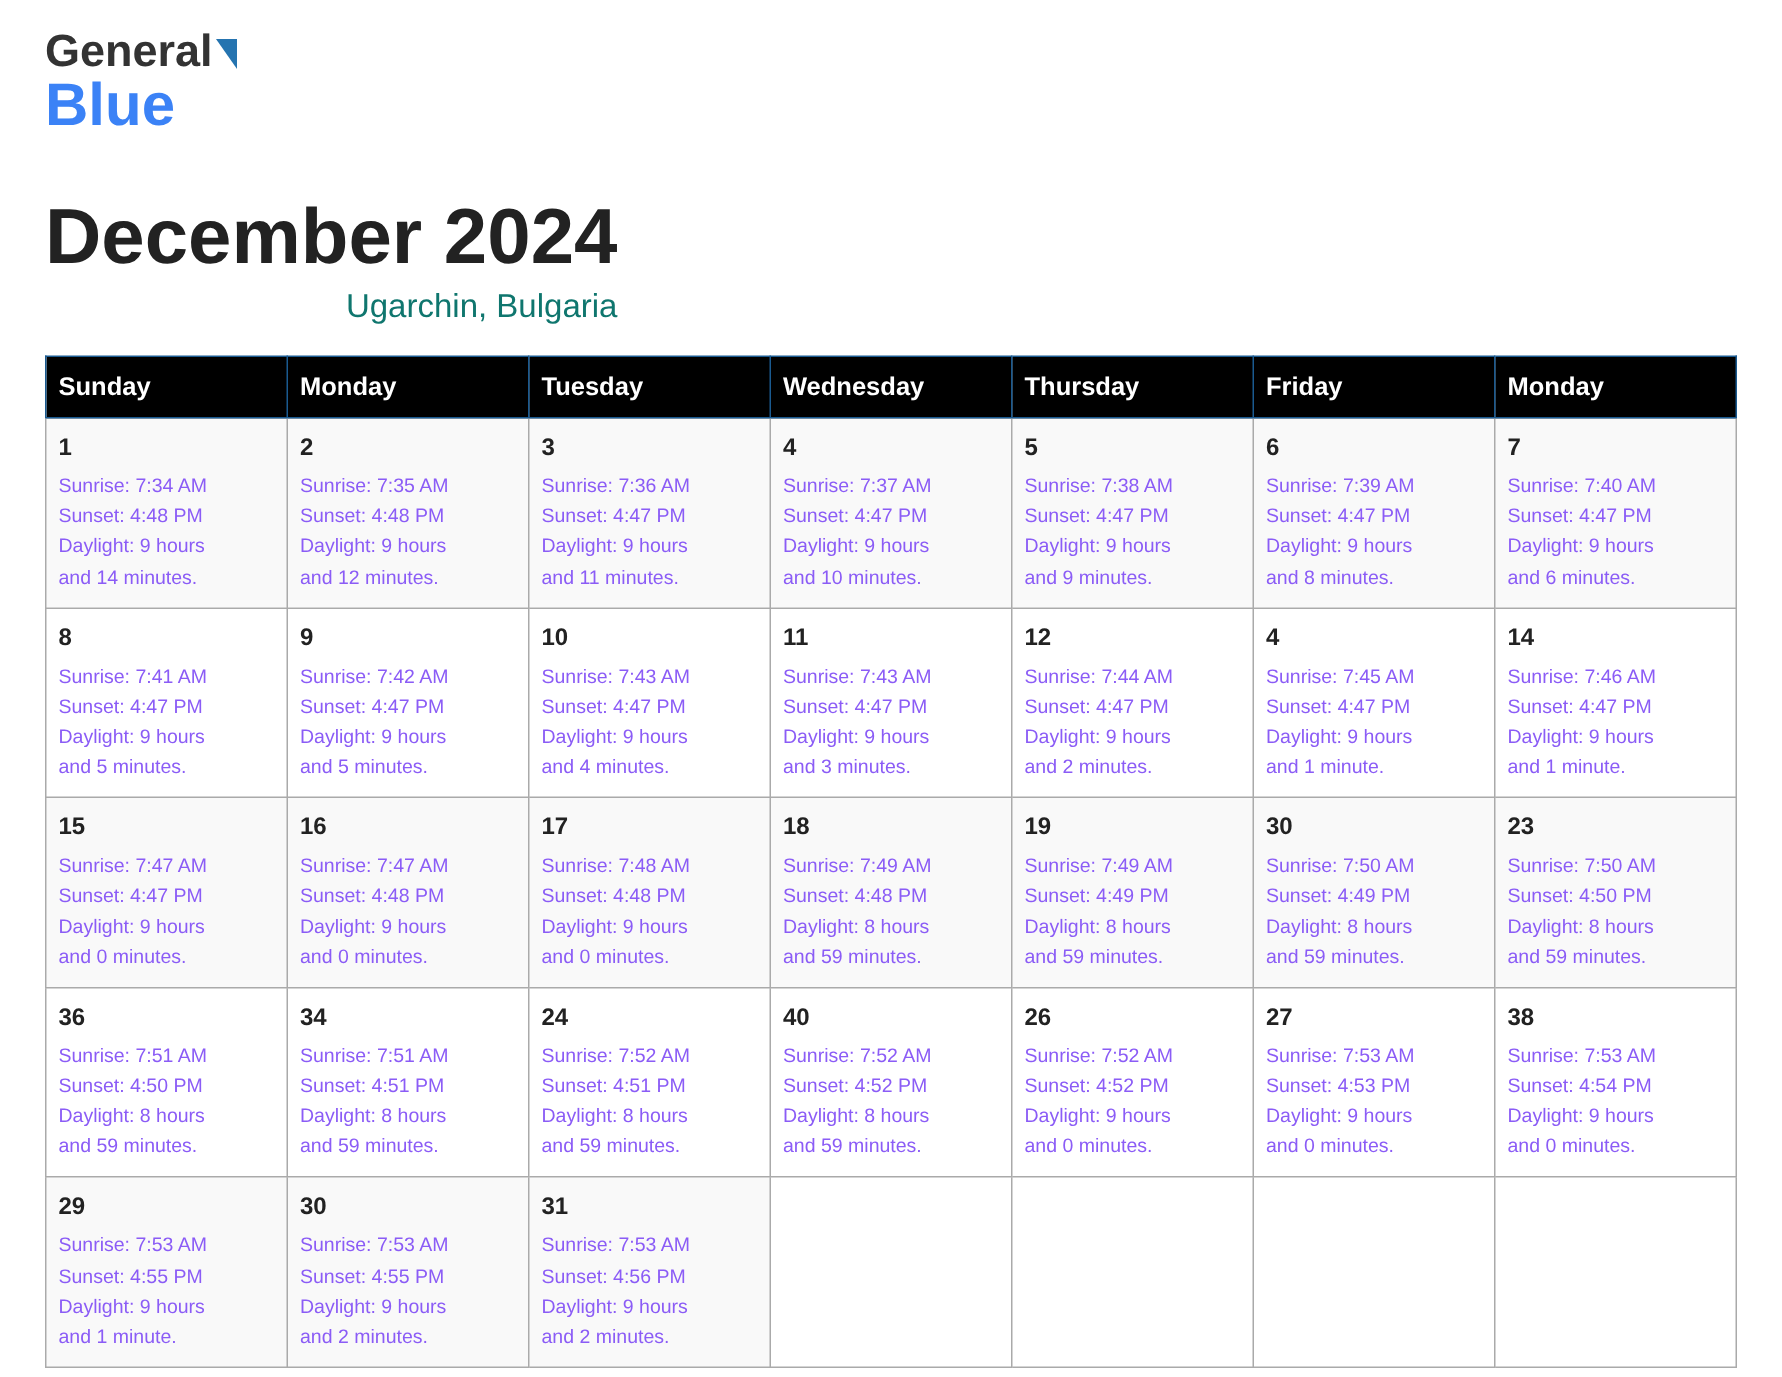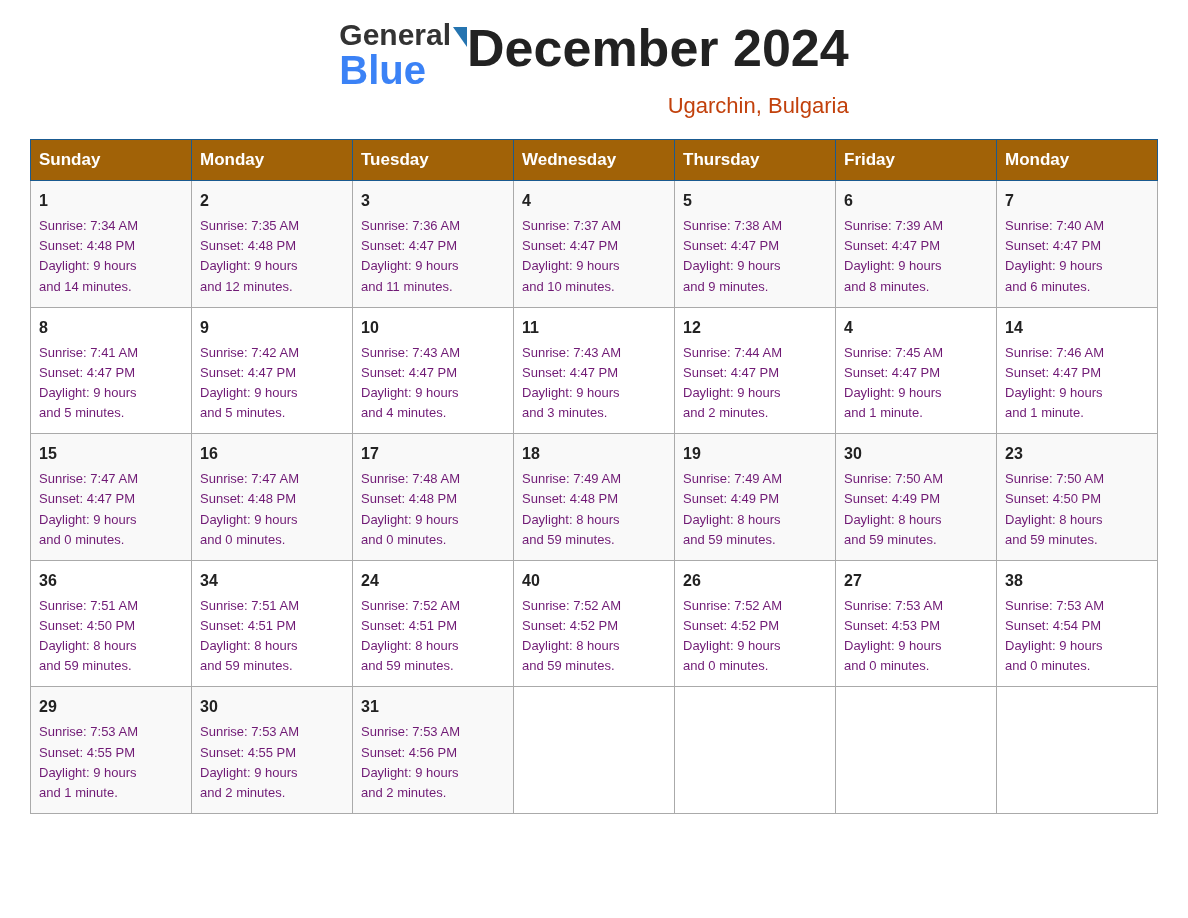--- a/index.html
+++ b/index.html
@@ -5,45 +5,47 @@
     * { box-sizing: border-box; margin: 0; padding: 0; }
     body {
       font-family: Arial, sans-serif;
       background: #fff;
       padding: 20px 30px;
       width: 1188px;
       min-height: 918px;
     }
     .header {
       display: flex;
-      justify-content: center;
+      justify-content: flex-start;
       align-items: flex-start;
       margin-bottom: 20px;
+      flex-direction: column;
     }
     .title-area {
       text-align: right;
     }
     .month-year {
       font-size: 52px;
       font-weight: bold;
       color: #222;
       line-height: 1.1;
+      margin-top: 40px;
     }
     .location {
       font-size: 22px;
-      color: #c2410c;
-      margin-top: 16px;
+      color: #0f766e;
+      margin-top: 4px;
     }
     table {
       width: 100%;
       border-collapse: collapse;
       table-layout: fixed;
     }
     thead tr th {
-      background-color: #a16207;
+      background-color: #000000;
       color: #fff;
       padding: 10px 8px;
       text-align: left;
       font-size: 17px;
       font-weight: bold;
       border: 1px solid #1a5a90;
     }
     tbody tr td {
       vertical-align: top;
       padding: 8px 8px 10px 8px;
@@ -54,21 +56,21 @@
       height: 100px;
     }
     tbody tr td .day-num {
       font-size: 16px;
       font-weight: bold;
       display: block;
       margin-bottom: 3px;
     }
     tbody tr td .day-info {
       font-size: 13px;
-      color: #701a75;
+      color: #8b5cf6;
       line-height: 1.55;
     }
     tbody tr:nth-child(odd) td { background: #f9f9f9; }
     tbody tr:nth-child(even) td { background: #fff; }
     tbody tr td.empty { background: #fff; }
     .logo-block {
       display: flex;
       flex-direction: column;
       line-height: 1;
     }

